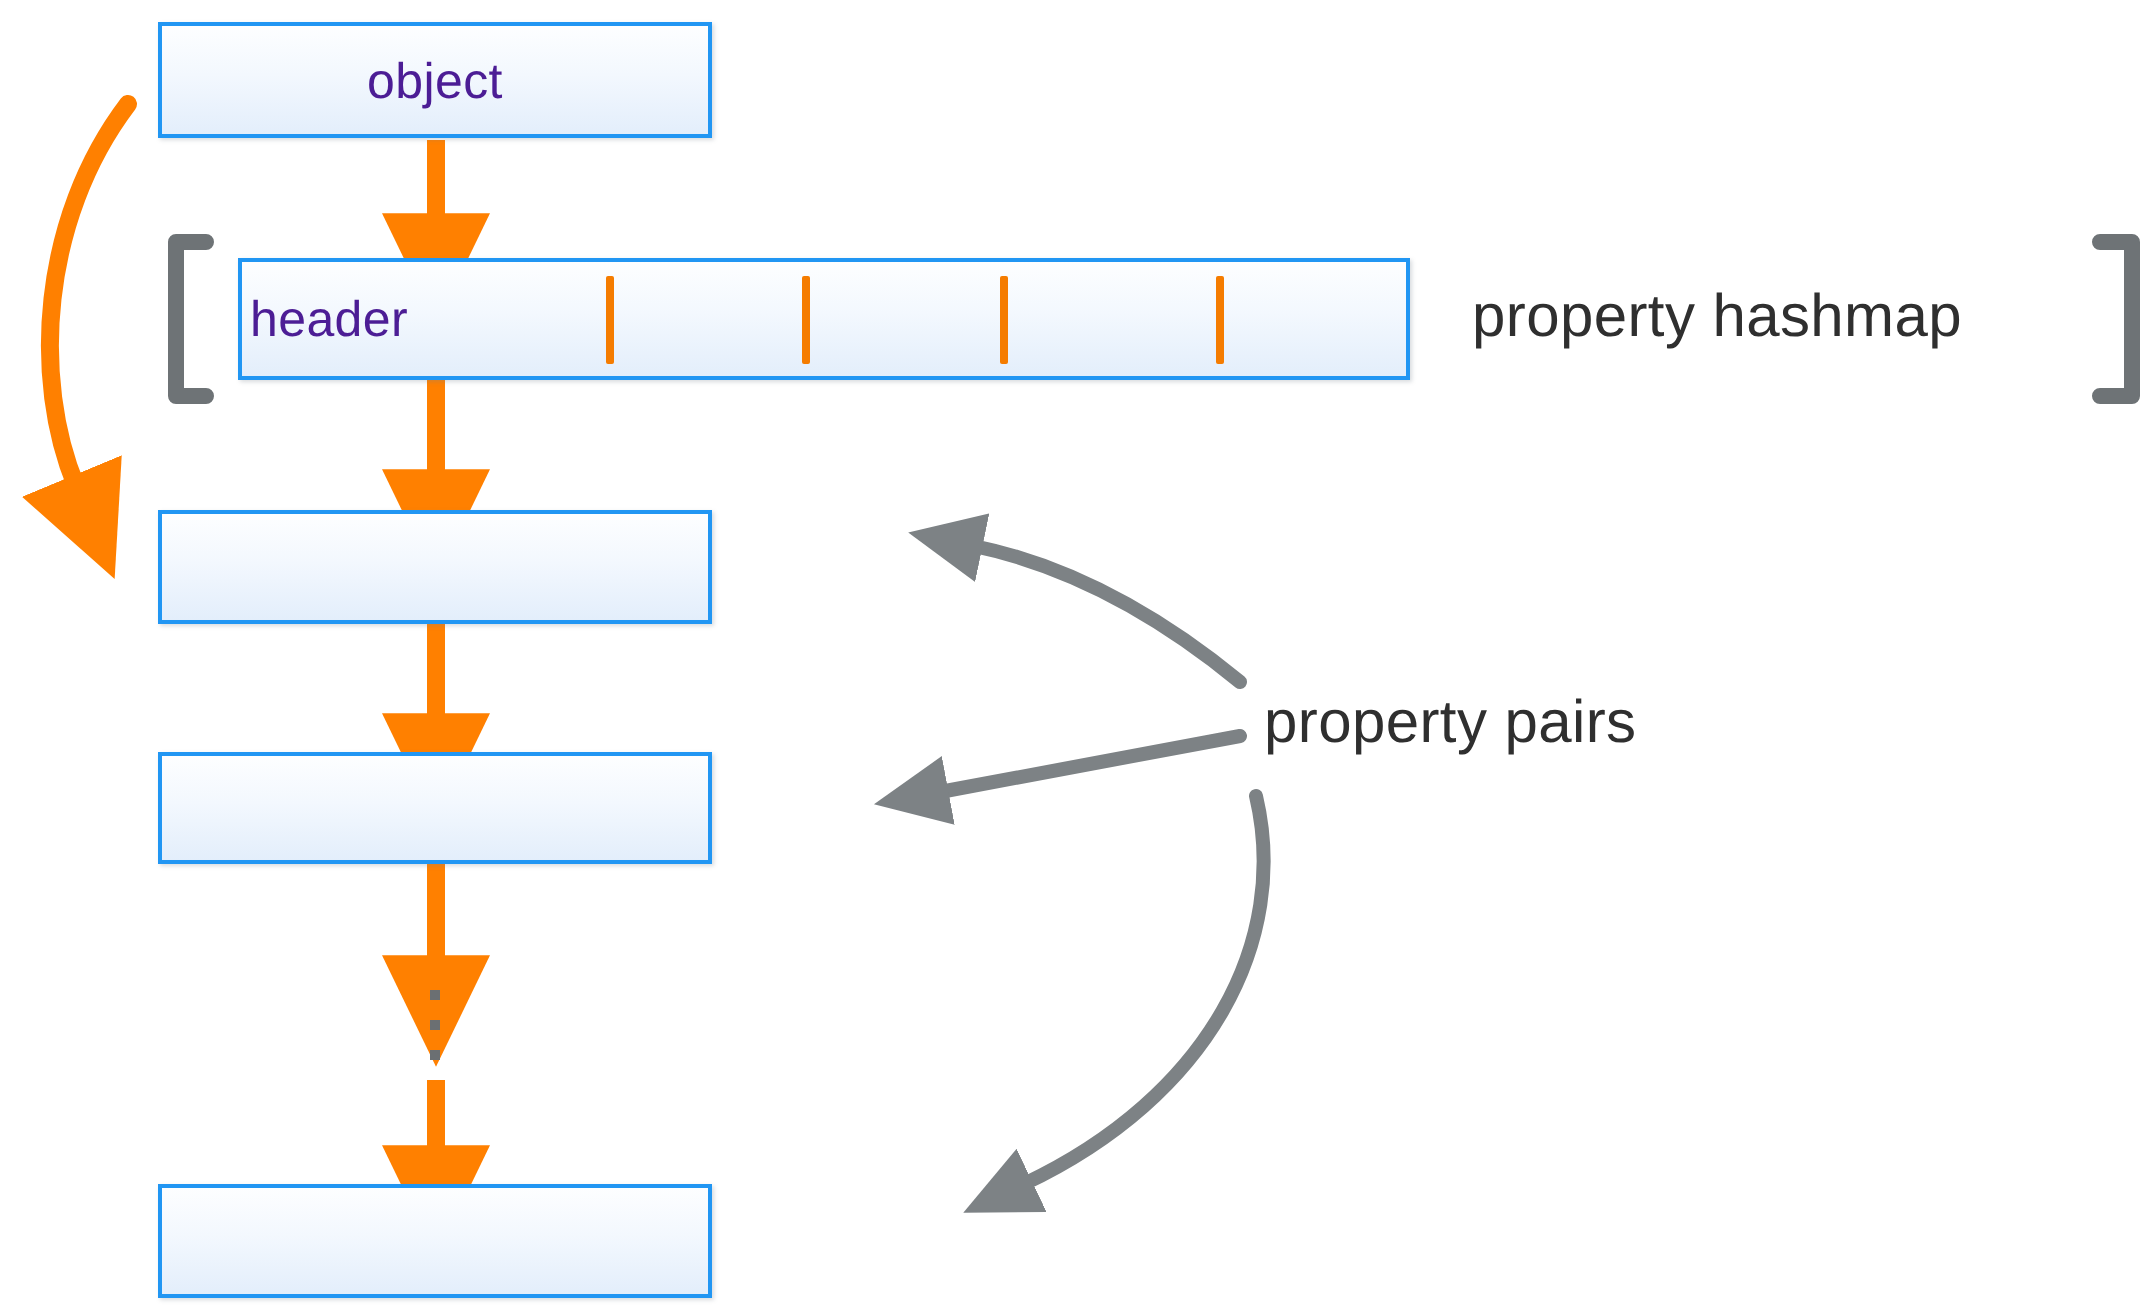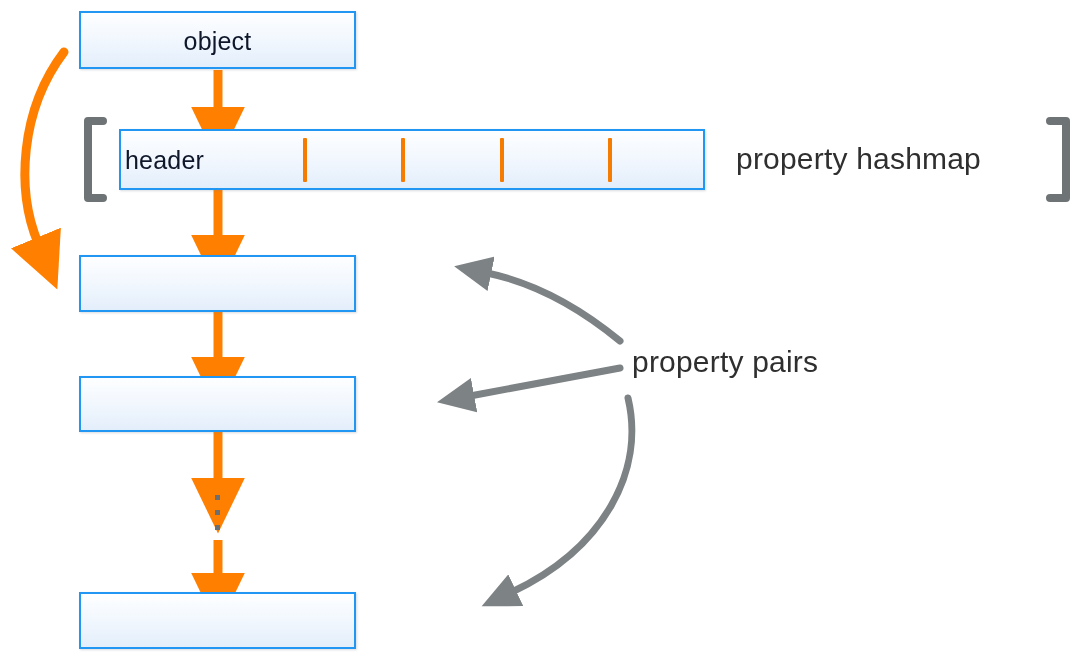--- a/index.html
+++ b/index.html
@@ -19,21 +19,21 @@
   }
   .box {
     position: absolute;
     box-sizing: border-box;
     border: 2px solid #2196f3;
     background: linear-gradient(to bottom, #fdfeff 0%, #f3f8fe 45%, #e3eefb 100%);
     box-shadow: 1px 1px 2px rgba(120,130,140,0.28);
   }
   .box-label {
     position: absolute;
-    color: #0f172a;
+    color: #4c1d95;
     font-size: 25px;
     white-space: nowrap;
     letter-spacing: 0.2px;
   }
   .side-label {
     position: absolute;
     color: #2f2f2f;
     font-size: 30px;
     white-space: nowrap;
     letter-spacing: 0.2px;

